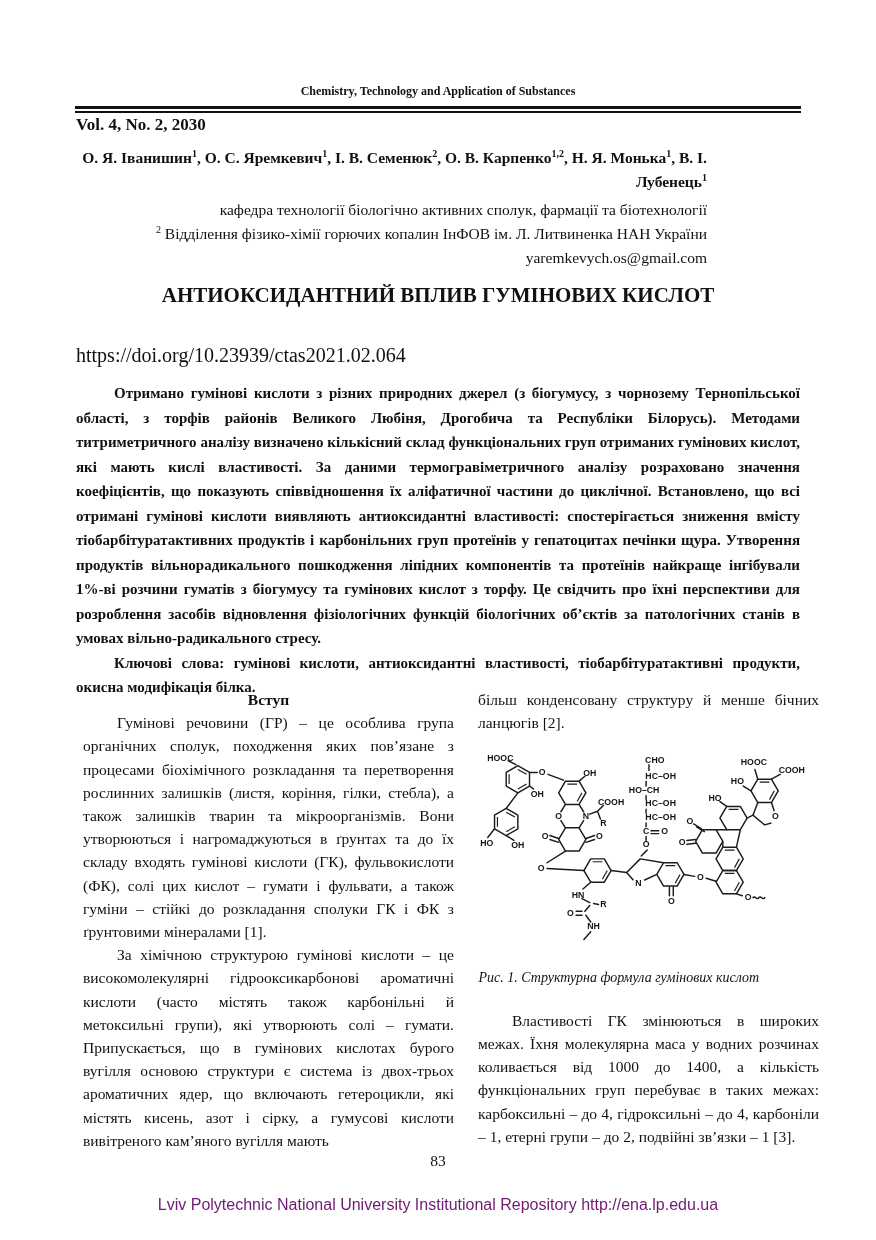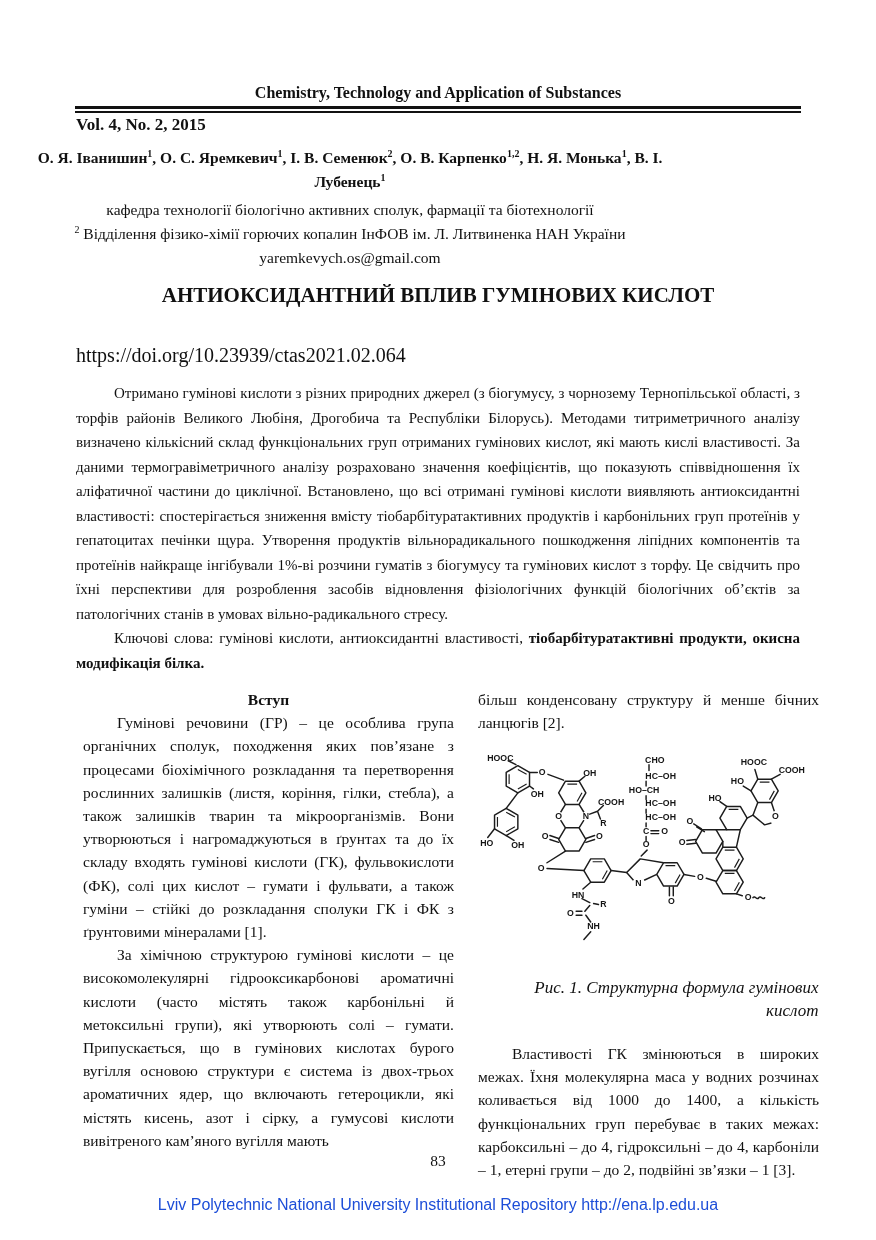--- a/index.html
+++ b/index.html
@@ -2,59 +2,59 @@
 <html><head>
 <meta charset="utf-8">
 <style>
   html,body{margin:0;padding:0;}
   body{
     width:876px;height:1240px;background:#ffffff;position:relative;
     font-family:"Liberation Serif","DejaVu Serif",serif;color:#111;
     -webkit-font-smoothing:antialiased;
   }
   .abs{position:absolute;}
-  .journal-header{top:84px;left:0;width:876px;text-align:center;font-weight:bold;font-size:16px;}
+  .journal-header{top:84px;left:0;width:876px;text-align:center;font-weight:bold;font-size:12px;}
   .rule-thick{top:106px;left:75px;width:726px;height:3px;background:#111;}
   .rule-thin{top:111px;left:75px;width:726px;height:1.5px;background:#111;}
   .volume-line{top:115px;left:76px;font-weight:bold;font-size:17px;}
-  .authors-block{top:146px;left:4px;width:692px;text-align:center;line-height:24px;font-size:15.5px;}
+  .authors-block{top:146px;left:15px;width:692px;text-align:right;line-height:24px;font-size:15.5px;}
   .authors-line{font-weight:bold;margin-bottom:4px;}
   sup{font-size:10px;line-height:0;}
   .affil{font-size:15.5px;}
   .article-title{top:270px;left:0;width:876px;text-align:center;font-weight:bold;font-size:21px;line-height:34px;margin-top:8px;}
   .doi{top:344px;left:76px;font-size:20px;}
   .abstract-block{top:381px;left:76px;width:724px;font-size:15px;line-height:24.5px;text-align:justify;}
   .abstract-block p{margin:0;text-indent:38px;}
-  .abstract-paragraph{font-weight:normal;}
-  .kw-normal{font-weight:normal;}
+  .abstract-paragraph{font-weight:bold;}
+  .kw-normal{font-weight:bold;}
   .kw-bold{font-weight:bold;}
   .col{position:absolute;top:688px;font-size:15.5px;line-height:23.2px;text-align:justify;}
   .col-left{left:75px;width:371px;margin-left:8px;}
   .col-right{left:478px;width:341px;}
   .intro-heading{text-align:center;font-weight:bold;margin:0 0 1px 0;}
   .col p{margin:0;text-indent:34px;}
   .col p.noindent{text-indent:0;}
   .figure-wrap{margin:16px auto 0 auto;width:340px;}
-  .figure-caption{text-align:right;font-style:italic;font-size:17px;margin-top:10px;text-indent:0 !important;}
+  .figure-caption{text-align:left;font-style:italic;font-size:14px;text-indent:0 !important;}
   .right-para{margin-top:20px !important;}
   .page-number{top:1152px;left:0;width:876px;text-align:center;font-size:15.5px;}
   .repository-footer{top:1196px;left:0;width:876px;text-align:center;
-    font-family:"Liberation Sans","DejaVu Sans",sans-serif;font-size:16px;color:#1d4ed8;}
+    font-family:"Liberation Sans","DejaVu Sans",sans-serif;font-size:16px;color:#701a75;}
   svg .bond{stroke:#1c1c1c;stroke-width:1.5;fill:none;stroke-linecap:round;}
   svg .inner{stroke:#1c1c1c;stroke-width:1.2;fill:none;}
   svg .ring{fill:none;stroke:#1c1c1c;stroke-width:1.5;stroke-linejoin:round;}
   svg text{font-family:"Liberation Sans","DejaVu Sans",sans-serif;font-weight:bold;font-size:9px;fill:#141414;text-anchor:middle;}
 </style>
 </head>
 <body>
 
 <div class="abs journal-header">Chemistry, Technology and Application of Substances</div>
 <div class="abs rule-thick"></div>
 <div class="abs rule-thin"></div>
-<div class="abs volume-line">Vol. 4, No. 2, 2015</div>
+<div class="abs volume-line">Vol. 4, No. 2, 2030</div>
 
 <div class="abs authors-block">
   <div class="authors-line"><span>О. Я. Іванишин</span><sup>1</sup><span>, </span><span>О. С. Яремкевич</span><sup>1</sup><span>, </span><span>І. В. Семенюк</span><sup>2</sup><span>, </span><span>О. В. Карпенко</span><sup>1,2</sup><span>, </span><span>Н. Я. Монька</span><sup>1</sup><span>, </span><span>В. І. Лубенець</span><sup>1</sup><span></span>
   </div>
   <div class="affil">кафедра технології біологічно активних сполук, фармації та біотехнології</div>
   <div class="affil"><sup>2</sup><span> Відділення фізико-хімії горючих копалин ІнФОВ ім. Л. Литвиненка НАН України</span></div>
   <div class="affil">yaremkevych.os@gmail.com</div>
 </div>
 
 <div class="abs article-title">

